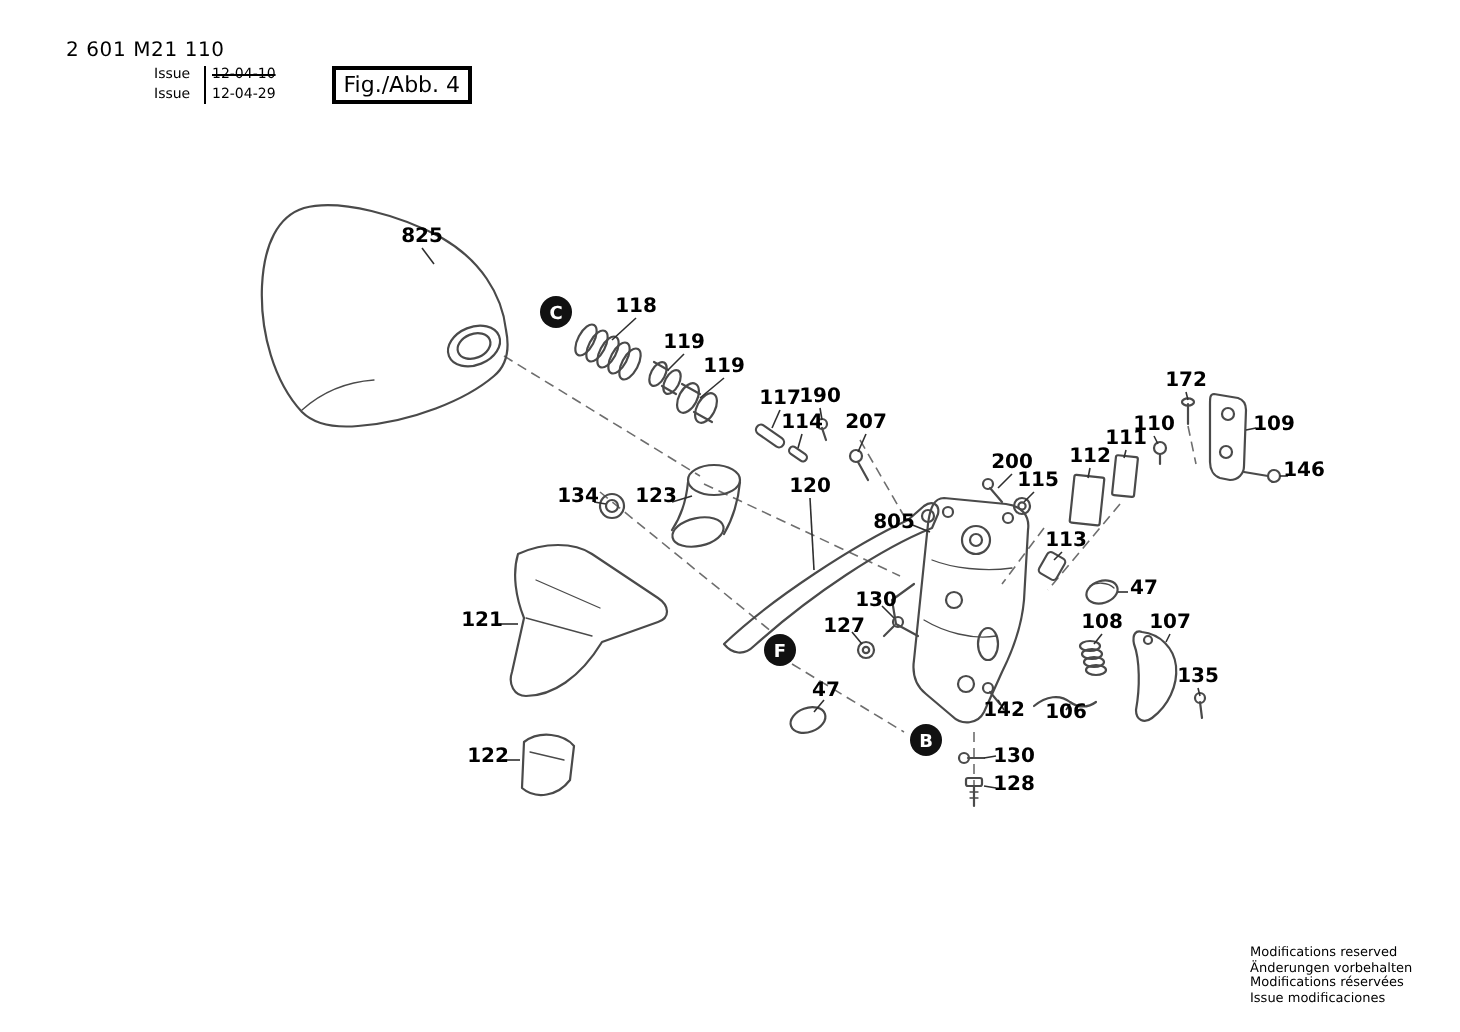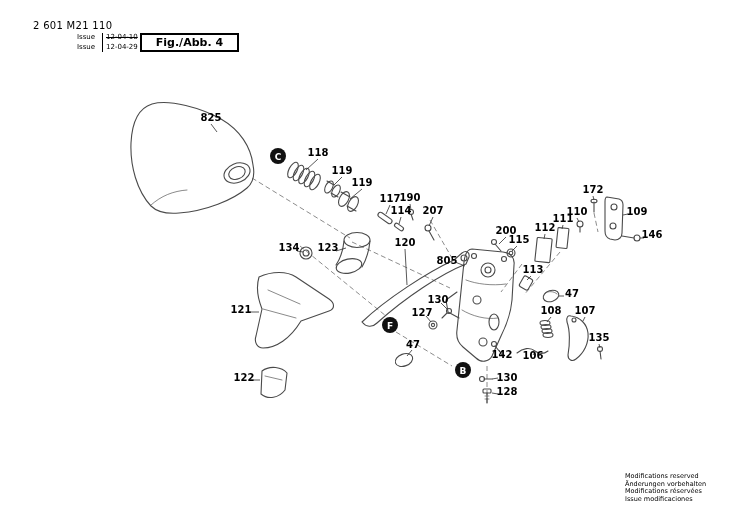--- a/index.html
+++ b/index.html
@@ -21,21 +21,21 @@
 
   
   .header { position:absolute; top:20px; left:33px; color:#000; }
   .pn { font-size:10px; letter-spacing:0.3px; margin-bottom:2px; }
   .hrow { display:flex; align-items:center; }
   .meta { display:flex; flex-direction:column; }
   .meta-row { font-size:7px; display:flex; line-height:1.3; }
   .ml { width:25px;margin-left:44px; }
   .mv { border-left:1px solid #000; padding-left:3px; }
   .struck { text-decoration:line-through; }
-  .fig-box { border:2px solid #000; font-weight:bold; font-size:11px; padding:1px 14px; margin-left:2px; white-space:nowrap; }
+  .fig-box { border:2px solid #000; font-weight:normal; font-size:11px; padding:1px 4px; margin-left:28px; white-space:nowrap; }
 
   
   .footer { position:absolute; left:625px; top:473px; font-size:6.5px; line-height:1.18; color:#000; }
 </style>
 </head>
 <body>
 
 <div class="page">
 
   <svg class="diagram" id="diagram-svg" viewBox="0 0 730 516">

